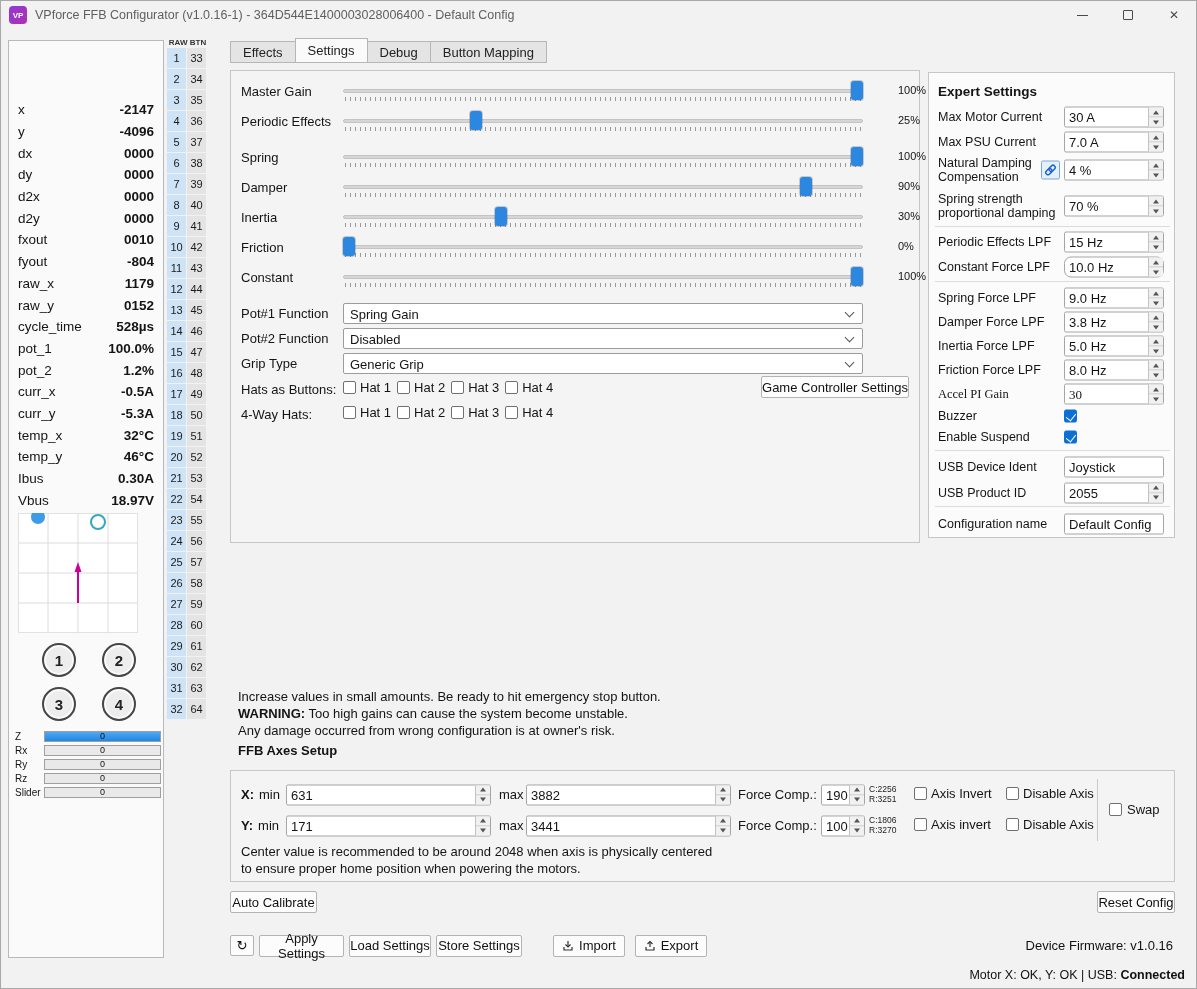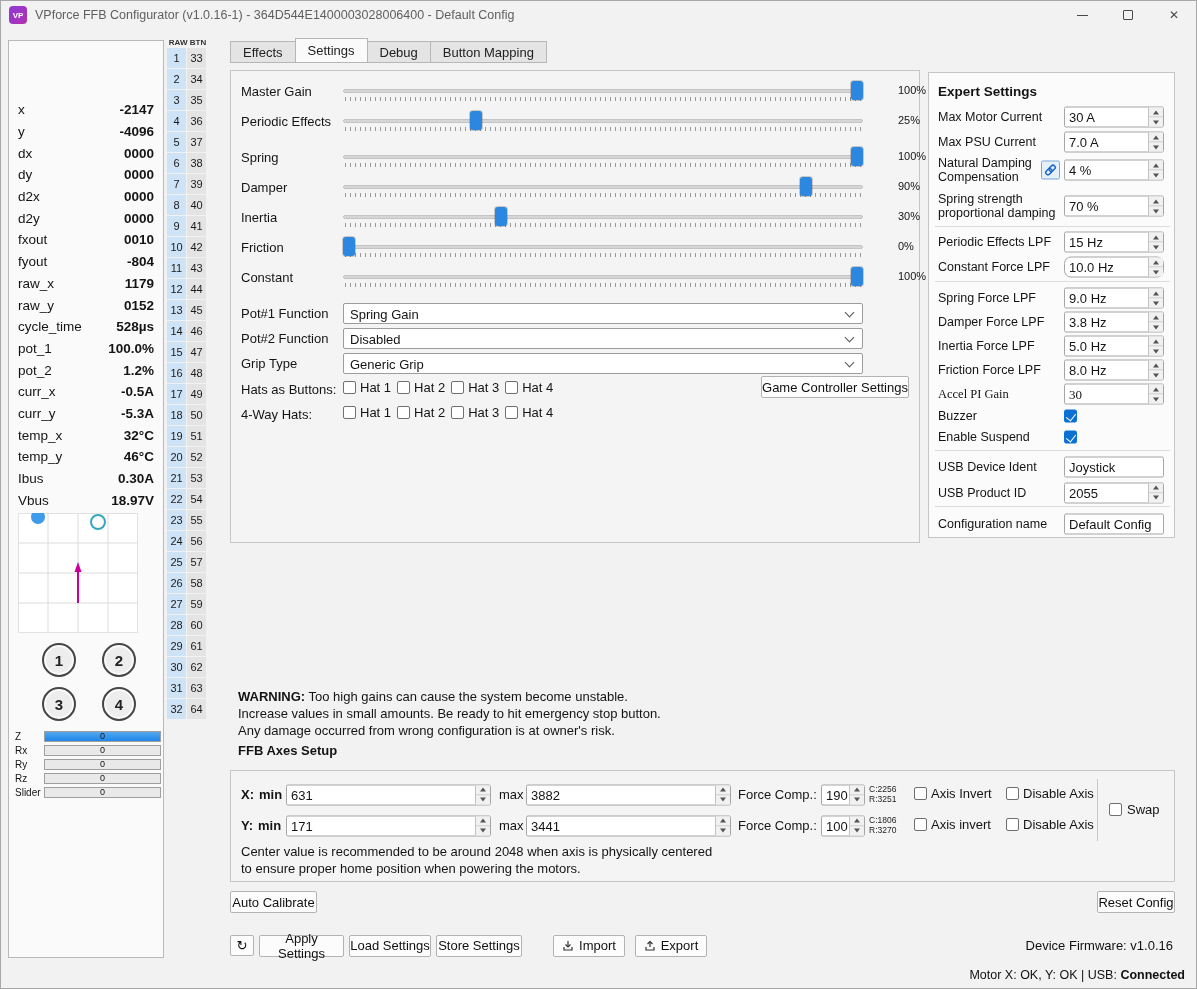--- a/index.html
+++ b/index.html
@@ -97,21 +97,21 @@
   .tinput{position:absolute;top:50%;transform:translateY(-50%);left:126px;width:100px;height:21px;background:#fff;border:1px solid #a5a5a5;border-radius:2px;display:flex;align-items:center;padding:0 4px;font-size:13px;}
   .exp-cb{position:absolute;left:126px;top:50%;transform:translateY(-50%);}
   .link-btn{position:absolute;left:103px;top:50%;transform:translateY(-50%);width:19px;height:19px;border:1px solid #7aa7d9;background:#e6f0fa;border-radius:2px;display:flex;align-items:center;justify-content:center;}
   .exp-sep{position:absolute;left:6px;width:235px;height:1px;background:#dcdcdc;}
 
   
   .warning{position:absolute;left:238px;top:688px;font-size:13px;line-height:17px;}
   .ffb-title{position:absolute;left:238px;top:743px;font-weight:bold;font-size:13px;}
   .ffb-box{position:absolute;left:230px;top:770px;width:945px;height:112px;border:1px solid #c6c6c6;background:#f4f4f4;}
   .ffb-row{position:absolute;left:10px;width:900px;height:21px;}
-  .ffb-axis-label{position:absolute;left:0;top:3px;font-size:13px;font-weight:bold;}
+  .ffb-axis-label{position:absolute;left:0;top:3px;font-size:13px;}
   .ffb-pos{position:absolute;top:3px;font-size:13px;}
   .cr-block{position:absolute;top:1px;font-size:8.5px;line-height:9.5px;color:#222;}
   .vsep{position:absolute;left:866px;top:8px;height:62px;width:1px;background:#c9c9c9;}
   .swap{position:absolute;left:878px;top:31px;display:flex;align-items:center;gap:5px;font-size:13px;}
   .ffb-note{position:absolute;left:10px;top:72px;font-size:13px;line-height:17px;}
   #auto-cal{position:absolute;left:230px;top:891px;width:87px;height:22px;}
   #reset-cfg{position:absolute;left:1097px;top:891px;width:78px;height:22px;}
 
   
   .action-bar{position:absolute;left:230px;top:934px;height:23px;display:flex;align-items:center;}
@@ -765,22 +765,22 @@
         </div>
       </div>
       <div class="exp-sep" style="top: 153px;"></div>
       <div class="exp-sep" style="top: 208px;"></div>
       <div class="exp-sep" style="top: 377px;"></div>
       <div class="exp-sep" style="top: 433px;"></div>
     </div>
 </div>
 
 <div class="warning">
+  <div>Increase values in small amounts. Be ready to hit emergency stop button.</div>
   <div><b>WARNING:</b><span> Too high gains can cause the system become unstable.</span></div>
-  <div>Increase values in small amounts. Be ready to hit emergency stop button.</div>
   <div>Any damage occurred from wrong configuration is at owner's risk.</div>
 </div>
 
 <div class="ffb-title">FFB Axes Setup</div>
 <div class="ffb-box">
   <div>
       <div class="ffb-row" style="top: 13px;">
         <span class="ffb-axis-label"><b>X:</b><span style="margin-left: 5px;">min</span></span>
         <div class="spin" style="left: 45px; width: 205px;">
           <span class="spin-val">631</span>

